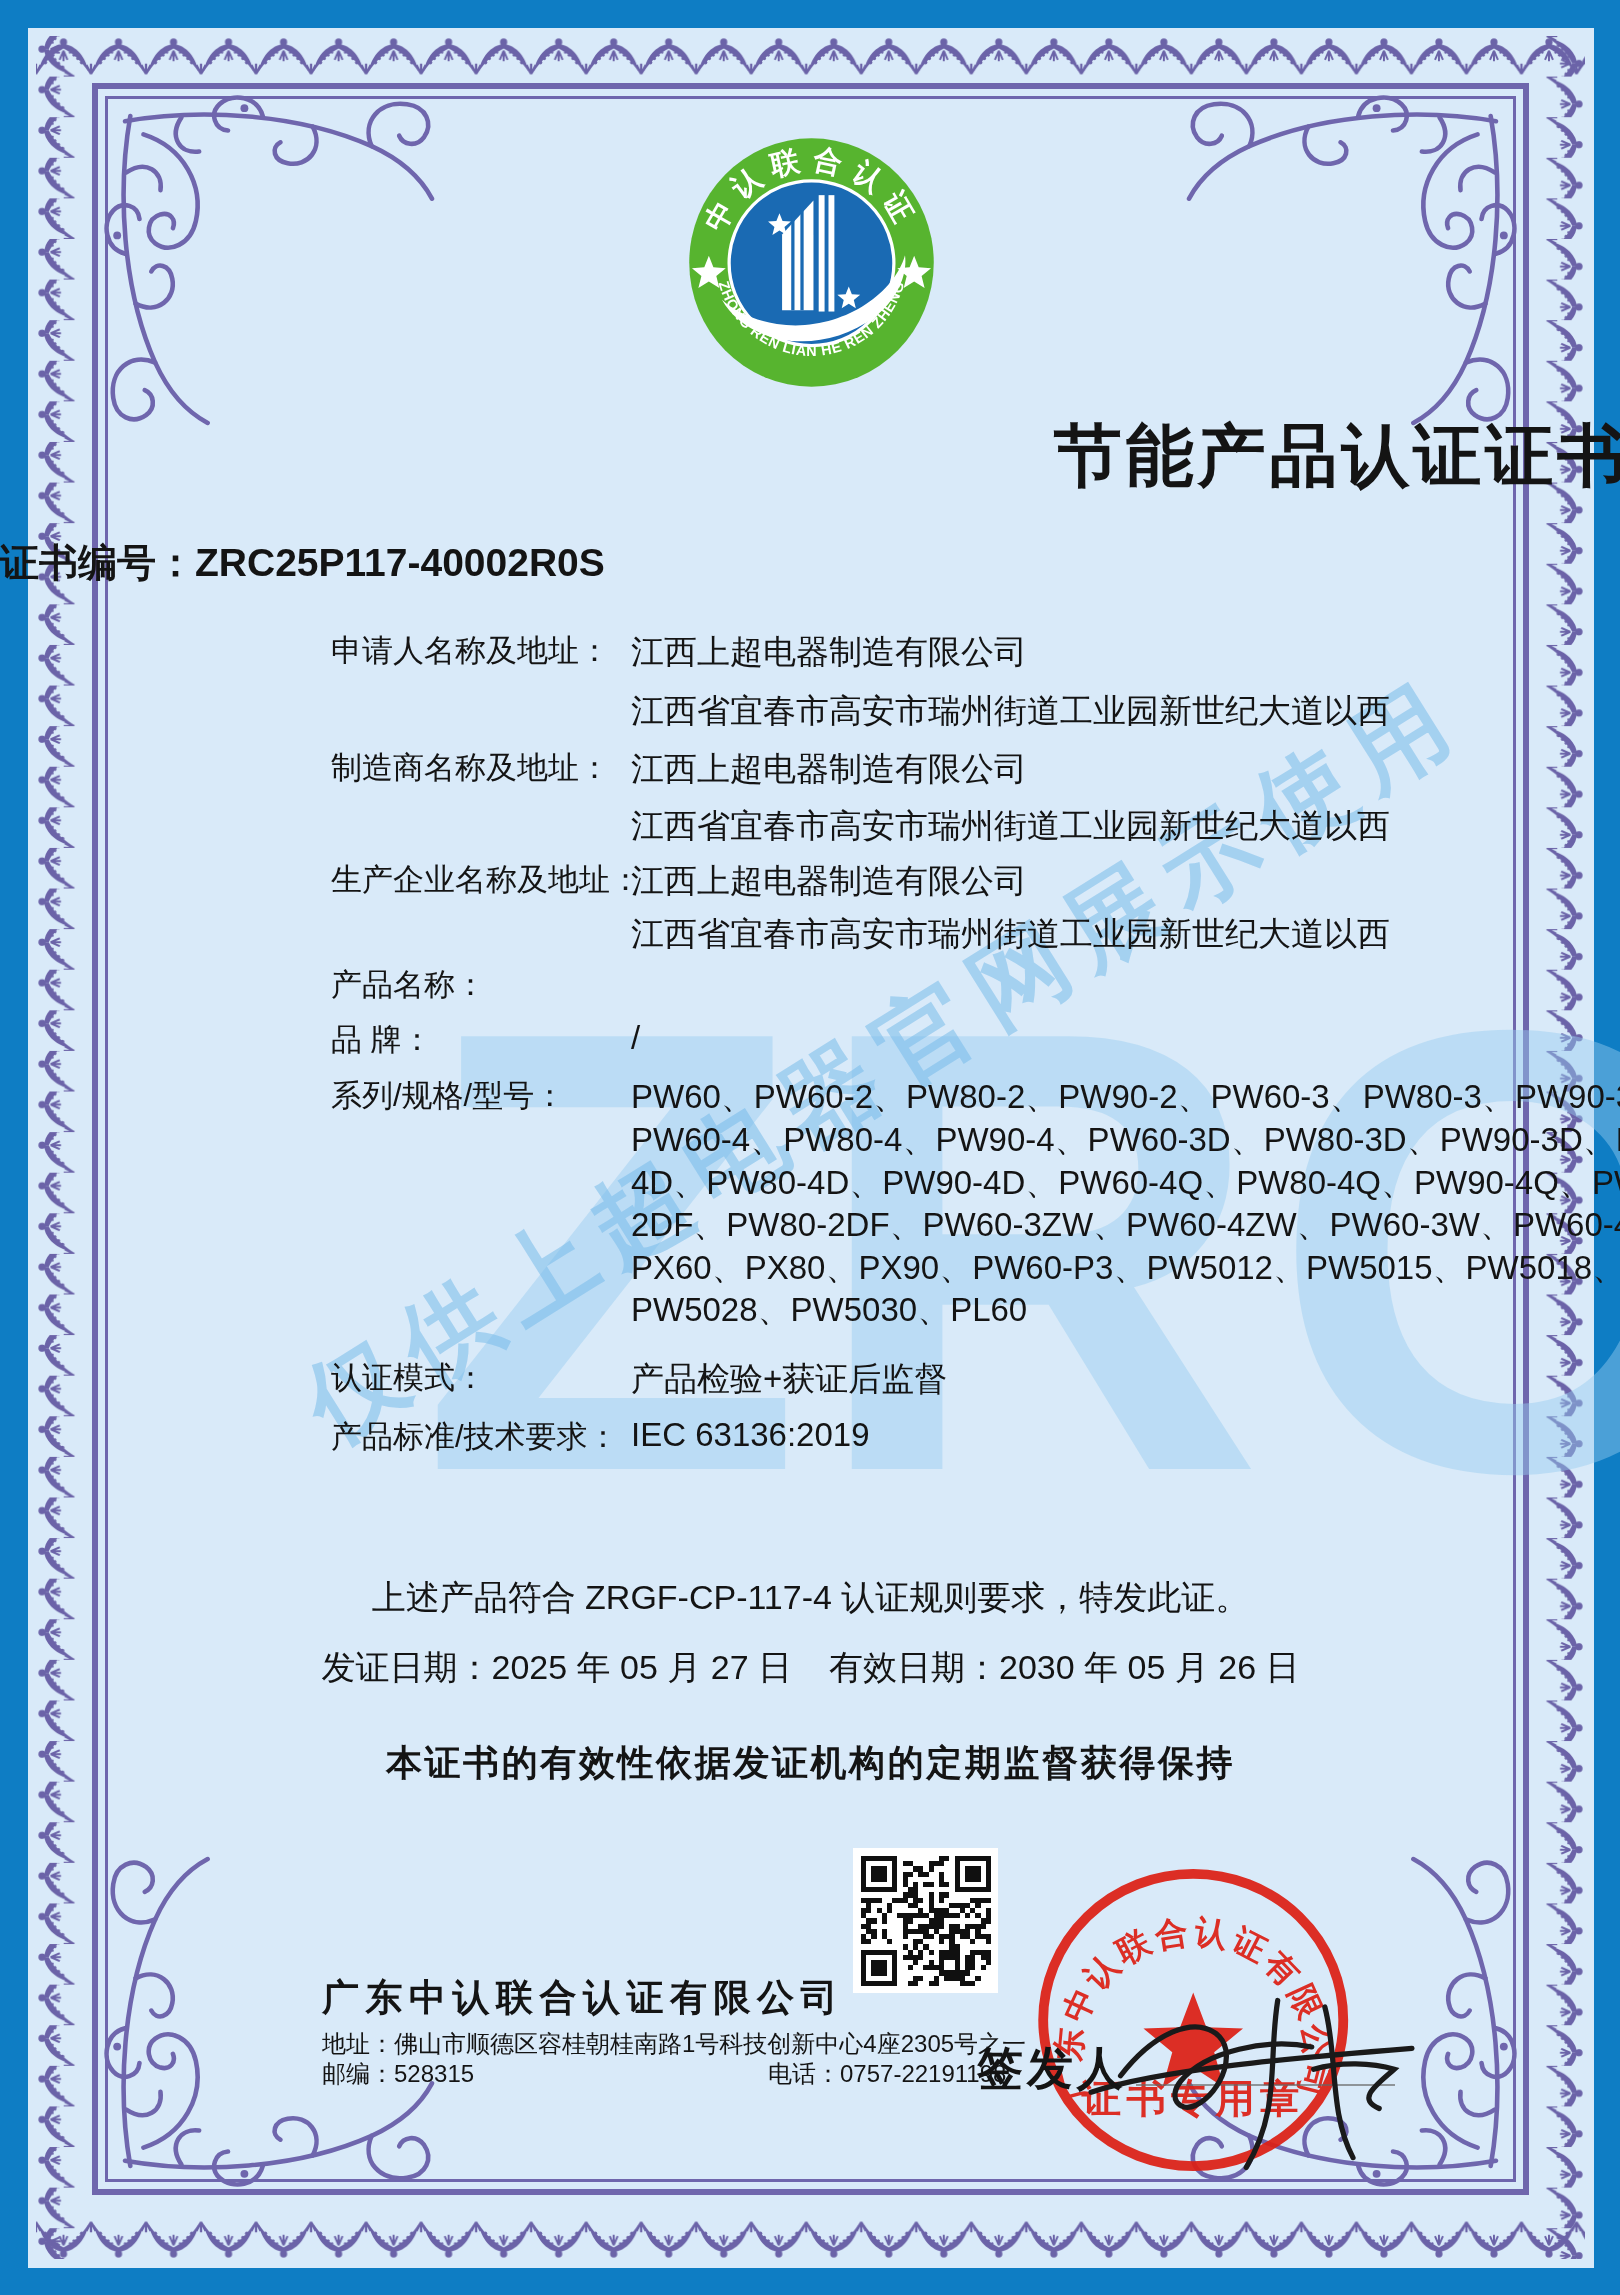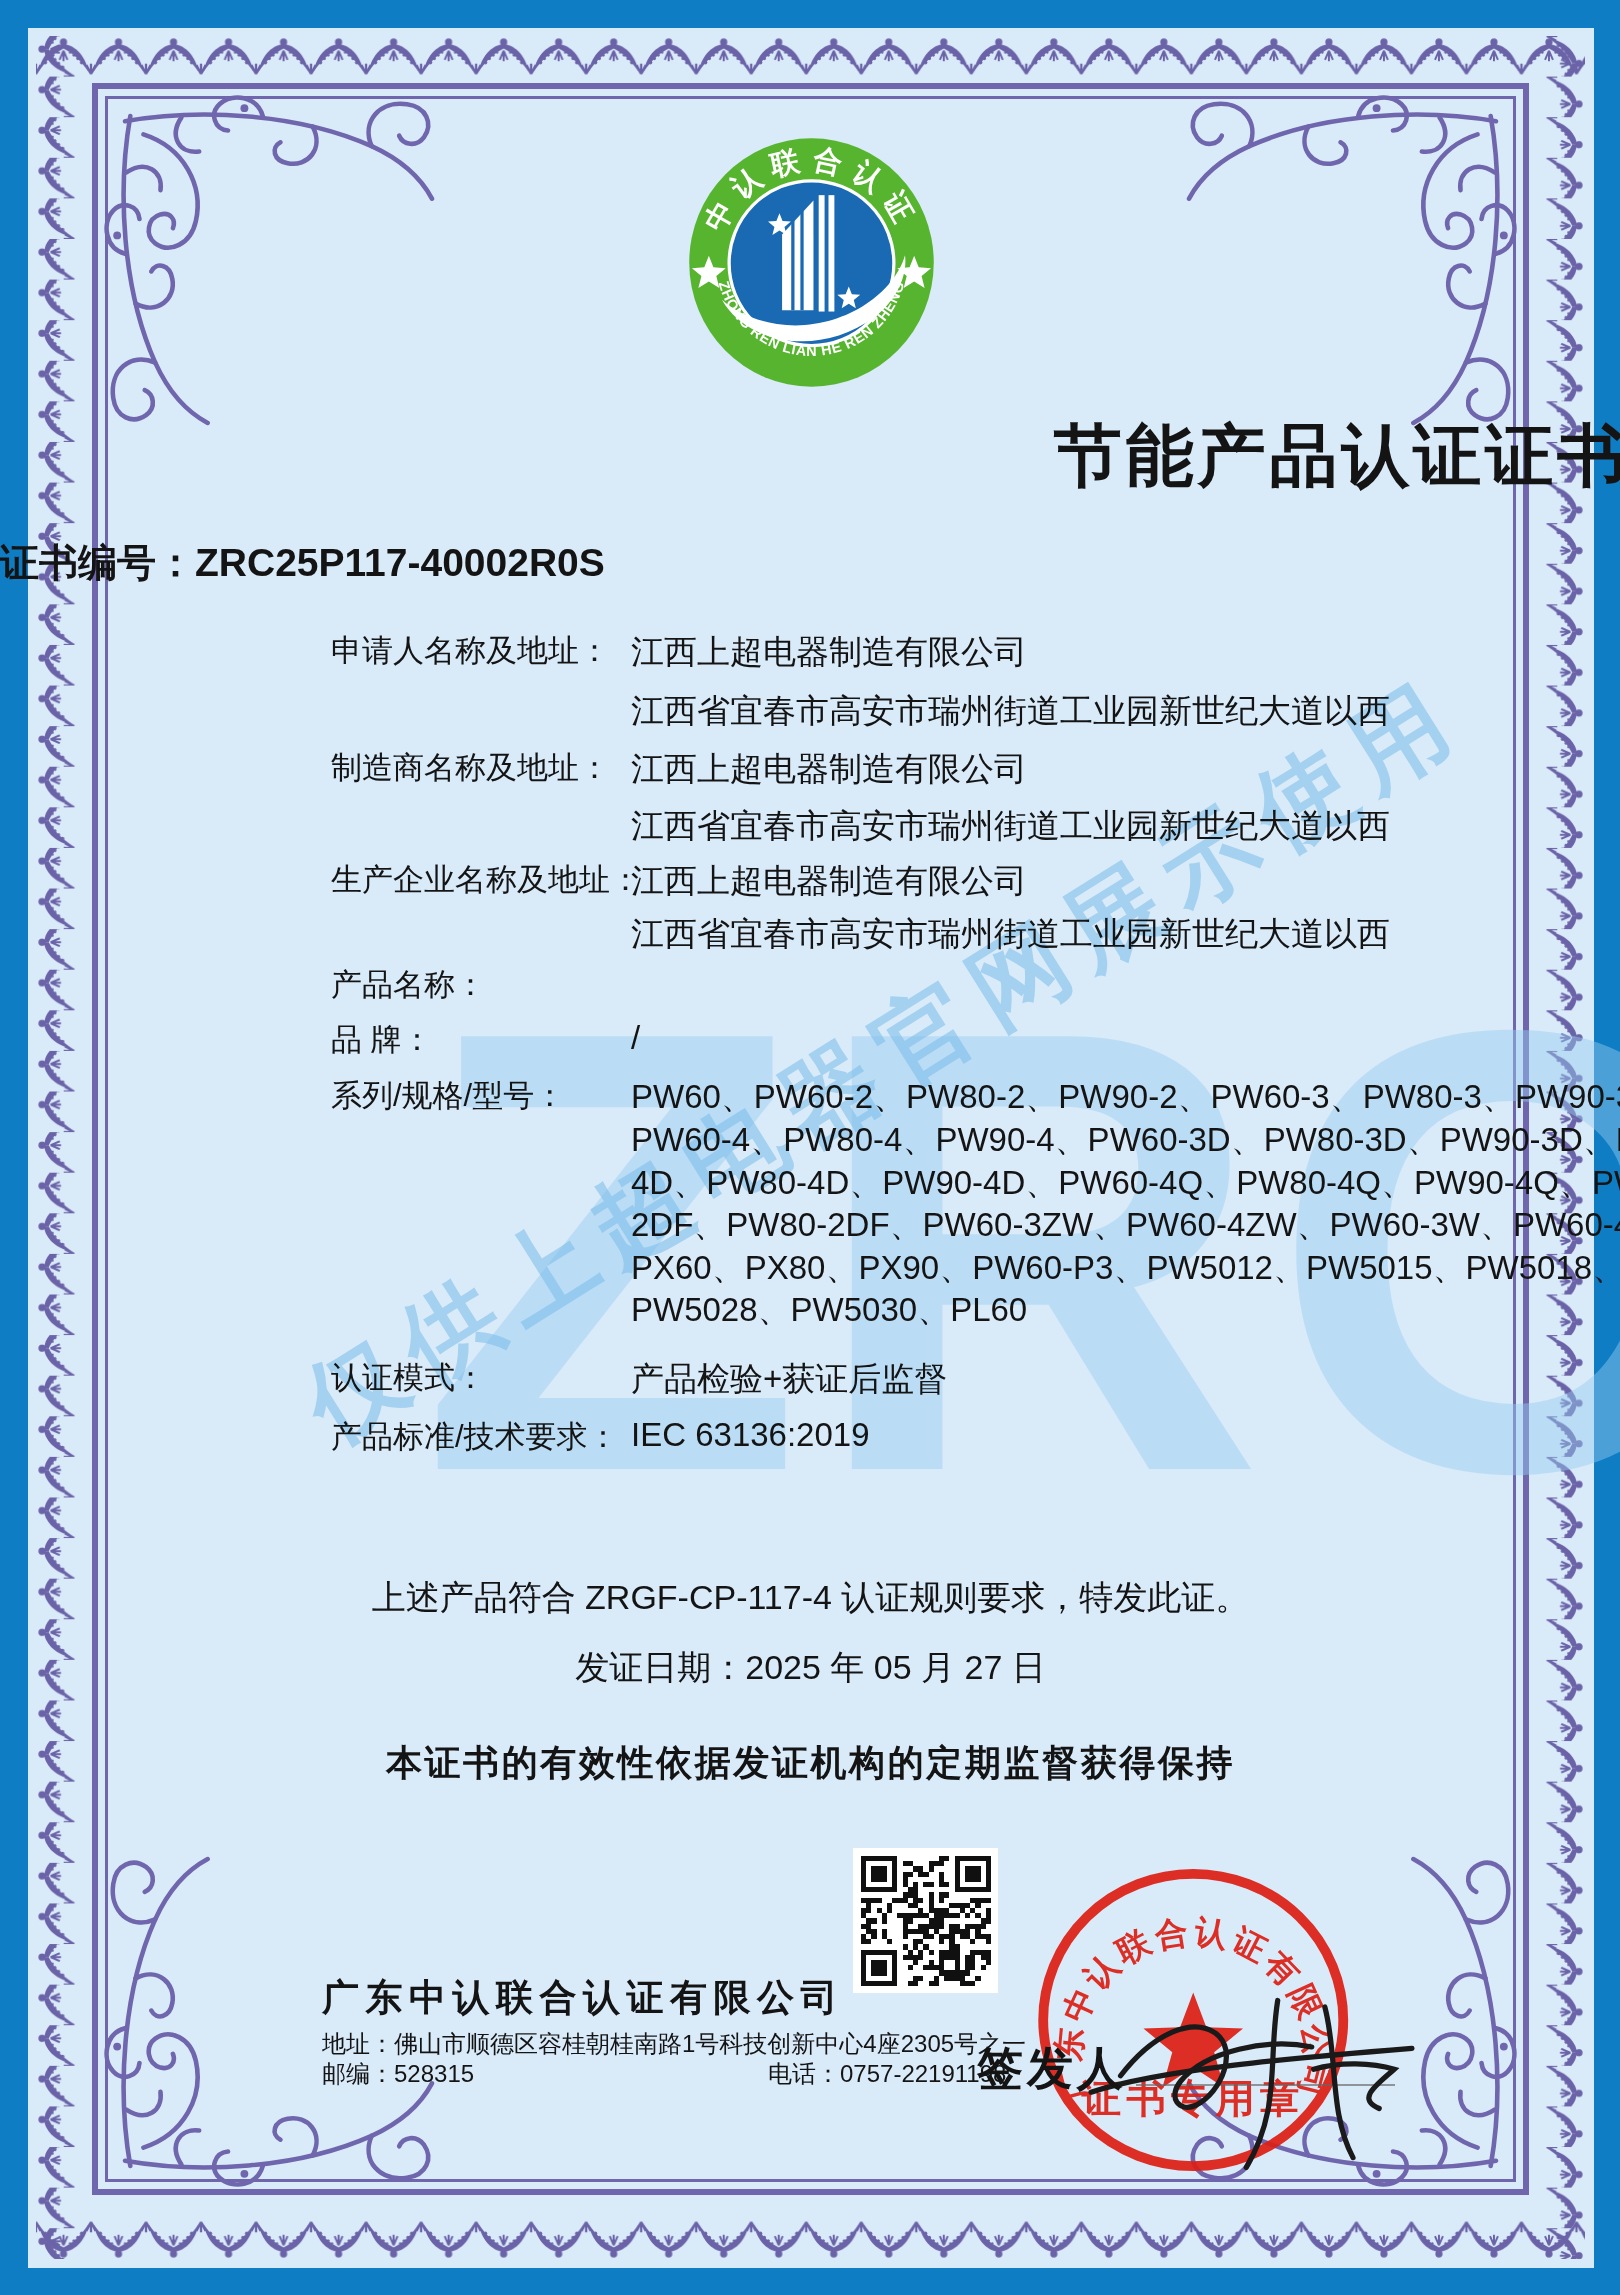--- a/index.html
+++ b/index.html
@@ -196,20 +196,21 @@
   <div class="abs ct mline" style="top:1288px">PW5028、PW5030、PL60</div>
 
   <div class="abs ct lbl" style="top:1357px">认证模式：</div>
   <div class="abs ct val" style="top:1357px">产品检验+获证后监督</div>
   <div class="abs ct lbl" style="top:1416px">产品标准/技术要求：</div>
   <div class="abs ct val" style="top:1416px">IEC 63136:2019</div>
 
   <div id="compliance" class="abs ct">上述产品符合 ZRGF-CP-117-4 认证规则要求，特发此证。</div>
   <div id="dates" class="abs ct">
     <span>发证日期：2025 年 05 月 27 日</span>
+    <span>有效日期：2030 年 05 月 26 日</span>
   </div>
 
   <div id="maintain" class="abs ct">本证书的有效性依据发证机构的定期监督获得保持</div>
 
   <div id="qrbox" class="abs">
     <svg id="qr" width="130" height="130" viewBox="0 0 25 25" shape-rendering="crispEdges">
         <g fill="#101010">
           <rect x="15" y="0" width="1" height="1"></rect>
           <rect x="16" y="0" width="1" height="1"></rect>
           <rect x="8" y="1" width="1" height="1"></rect>

